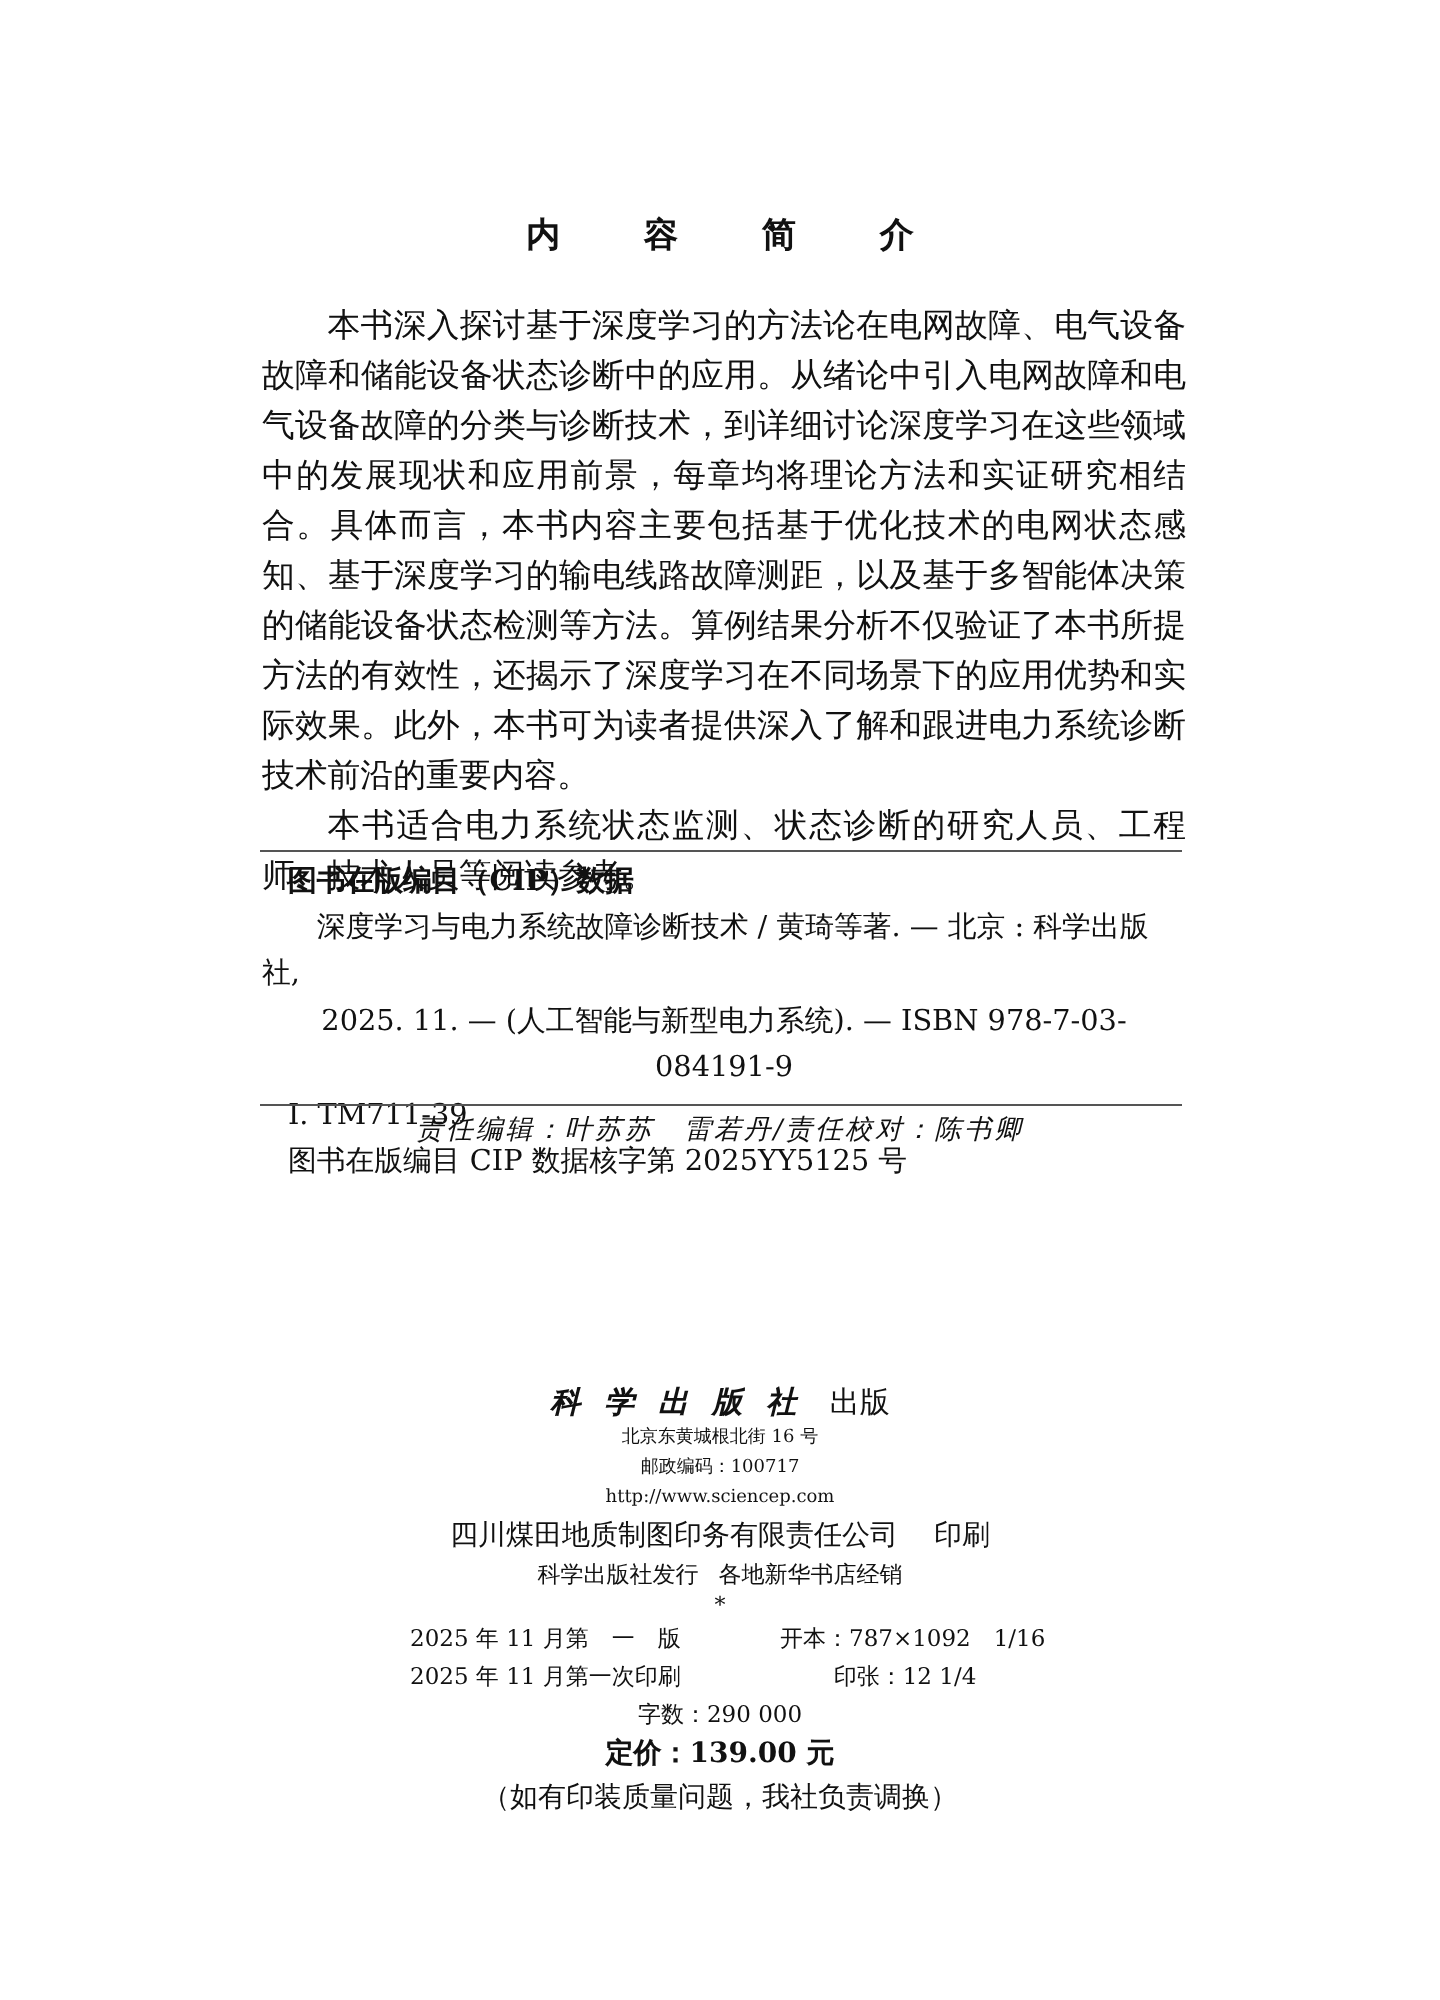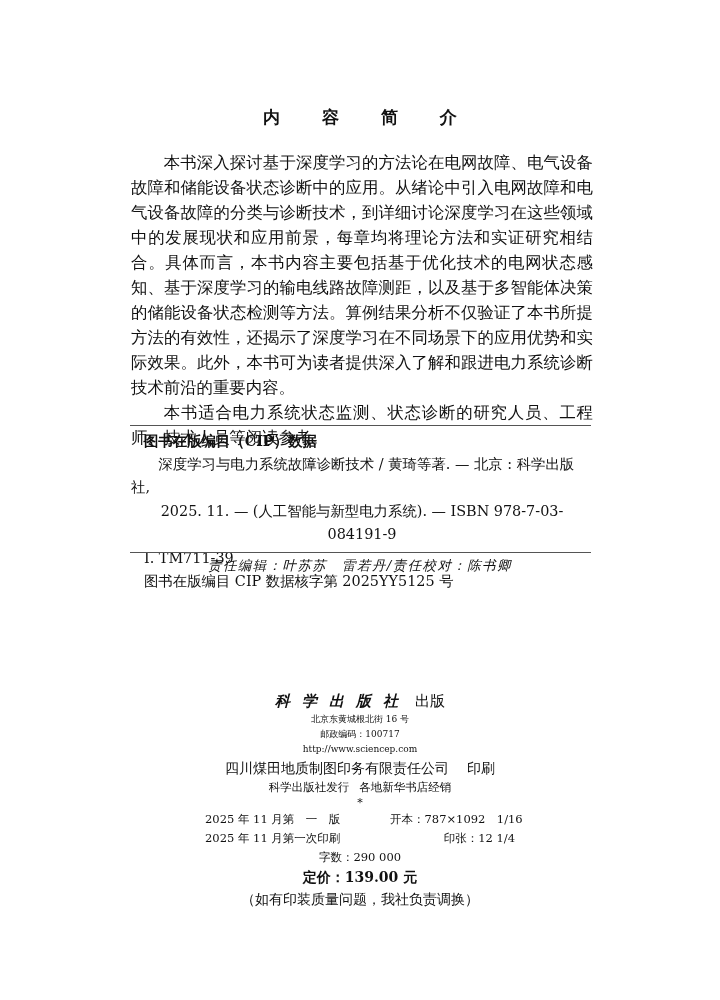--- a/index.html
+++ b/index.html
@@ -131,21 +131,21 @@
       line-height: 19px;
       display: flex;
       justify-content: center;
     }
     .spec .left {
       width: 185px;
       text-align: left;
     }
     .spec .right {
       width: 125px;
-      text-align: right;
+      text-align: center;
       white-space: pre;
     }
     .wordcount {
       font-size: 11.5px;
       line-height: 18px;
     }
     .price {
       font-size: 14px;
       font-weight: bold;
       line-height: 22px;

